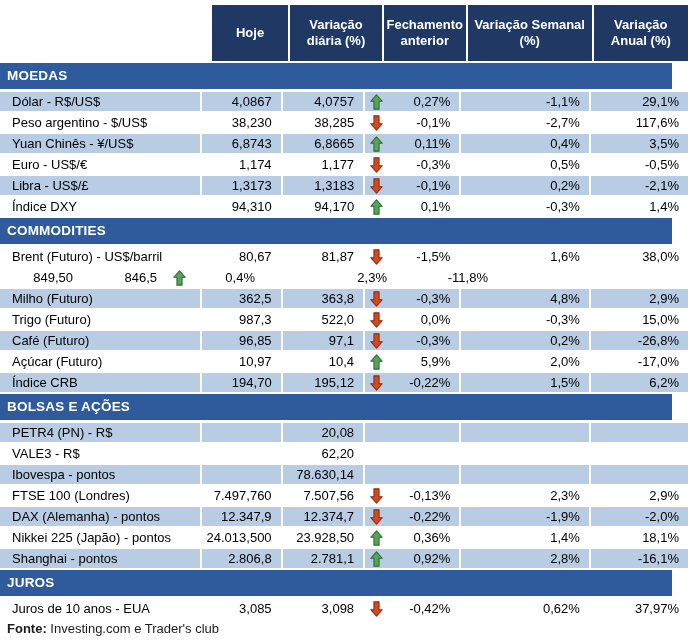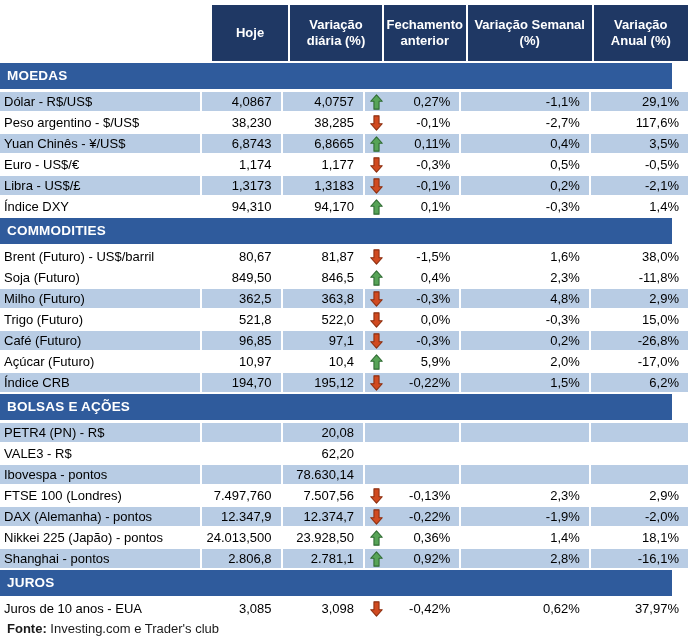--- a/index.html
+++ b/index.html
@@ -52,21 +52,21 @@
 
   
   .row { display: flex; height: 19px; margin-bottom: 2px; }
   .cell {
     font-size: 13px;
     line-height: 19px;
     white-space: nowrap;
     overflow: hidden;
     border-left: 2px solid #fff;
   }
-  .cell.label { padding-left: 4px; border-left: none; }
+  .cell.label { padding-left: 12px; border-left: none; }
   .cell.num { text-align: right; padding-right: 9px; }
   .row.shaded .cell { background: var(--stripe-bg, #B8CCE4); }
 
   .cell.vdia { position: relative; }
   .arrow {
     position: absolute;
     left: 5px;
     top: 50%;
     transform: translateY(-50%);
     display: flex;
@@ -187,21 +187,20 @@
                 <svg width="13" height="16" viewBox="0 0 12 15">
                   <path d="M6 14.2 L0.6 8.2 L3.6 8.2 L3.6 0.8 L8.4 0.8 L8.4 8.2 L11.4 8.2 Z" fill="var(--arrow-down)" stroke="var(--arrow-down-border)" stroke-width="1" stroke-linejoin="round"></path>
                 </svg>
               </span><span class="val">-1,5%</span></div>
     <div class="cell num vsem c-vsem">1,6%</div>
     <div class="cell num vanu c-vanu">38,0%</div>
   </div>
 
 
   <div class="row">
-    <div class="cell label c-label">Soja (Futuro)</div>
     <div class="cell num hoje c-hoje">849,50</div>
     <div class="cell num fech c-fech">846,5</div>
     <div class="cell num vdia c-vdia"><span class="arrow">
                 <svg width="13" height="16" viewBox="0 0 12 15">
                   <path d="M6 0.8 L11.4 6.8 L8.4 6.8 L8.4 14.2 L3.6 14.2 L3.6 6.8 L0.6 6.8 Z" fill="var(--arrow-up)" stroke="var(--arrow-up-border)" stroke-width="1" stroke-linejoin="round"></path>
                 </svg>
               </span><span class="val">0,4%</span></div>
     <div class="cell num vsem c-vsem">2,3%</div>
     <div class="cell num vanu c-vanu">-11,8%</div>
   </div>
@@ -214,21 +213,21 @@
                 <svg width="13" height="16" viewBox="0 0 12 15">
                   <path d="M6 14.2 L0.6 8.2 L3.6 8.2 L3.6 0.8 L8.4 0.8 L8.4 8.2 L11.4 8.2 Z" fill="var(--arrow-down)" stroke="var(--arrow-down-border)" stroke-width="1" stroke-linejoin="round"></path>
                 </svg>
               </span><span class="val">-0,3%</span></div>
     <div class="cell num vsem c-vsem">4,8%</div>
     <div class="cell num vanu c-vanu">2,9%</div>
   </div>
 
   <div class="row">
     <div class="cell label c-label">Trigo (Futuro)</div>
-    <div class="cell num hoje c-hoje">521,8</div>
+    <div class="cell num hoje c-hoje">987,3</div>
     <div class="cell num fech c-fech">522,0</div>
     <div class="cell num vdia c-vdia"><span class="arrow">
                 <svg width="13" height="16" viewBox="0 0 12 15">
                   <path d="M6 14.2 L0.6 8.2 L3.6 8.2 L3.6 0.8 L8.4 0.8 L8.4 8.2 L11.4 8.2 Z" fill="var(--arrow-down)" stroke="var(--arrow-down-border)" stroke-width="1" stroke-linejoin="round"></path>
                 </svg>
               </span><span class="val">0,0%</span></div>
     <div class="cell num vsem c-vsem">-0,3%</div>
     <div class="cell num vanu c-vanu">15,0%</div>
   </div>
 

